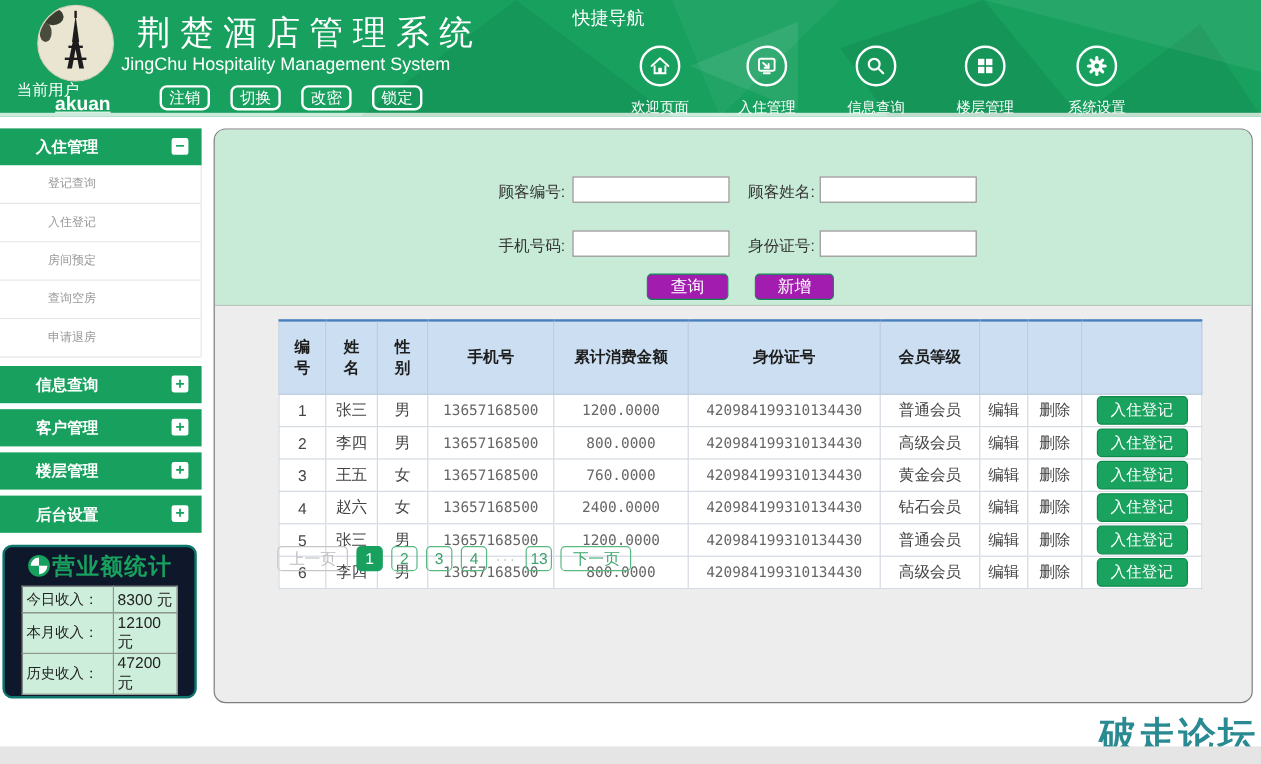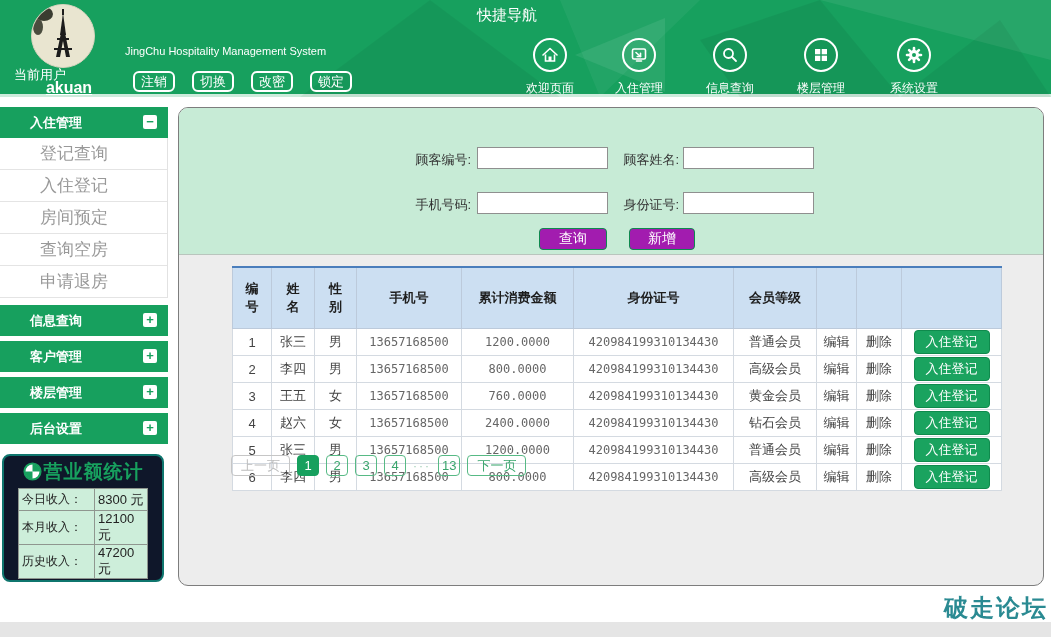--- a/index.html
+++ b/index.html
@@ -6,34 +6,34 @@
   html,body { width:1051px; height:637px; background:#fff; font-family:"Liberation Sans","DejaVu Sans",sans-serif; }
   #app { position:relative; width:1051px; height:637px; overflow:hidden; background:#fff; }
 
   
   header { position:absolute; left:0; top:0; width:1051px; height:97px; background:#17a05e; border-bottom:3px solid #cdebdc; }
   .header-bg { position:absolute; left:0; top:0; width:1051px; height:97px; }
   .avatar { position:absolute; left:31px; top:4px; width:64px; height:64px; border-radius:50%; overflow:hidden; background:#e9e5d0; border:1px solid #d7d3bd; }
   .user-label { position:absolute; left:14px; top:66px; width:100px; color:#fff; font-size:13px; }
   .username { position:absolute; left:14px; top:79px; width:110px; color:#fff; font-size:16px; font-weight:bold; text-align:center;text-decoration:underline; }
   .app-title { position:absolute; left:114px; top:9px; color:#fff; font-size:28px; font-weight:500; letter-spacing:8px; white-space:nowrap; }
-  .app-subtitle { position:absolute; left:125px; top:45px; color:#fff; font-size:11px;text-align:right; }
+  .app-subtitle { position:absolute; left:101px; top:45px; color:#fff; font-size:15px;text-align:right; }
   .header-btns { position:absolute; left:133px; top:71px; display:flex; gap:17px; }
   .header-btns button { background:transparent; border:2px solid #fff; border-radius:6px; color:#fff; font-size:13px; height:21px; padding:0 6px; line-height:16px; cursor:pointer; font-family:inherit; }
   .quick-nav-label { position:absolute; left:477px; top:6px; color:#fff; font-size:15px; }
   .nav-item { position:absolute; top:38px; width:72px; text-align:center; cursor:pointer; }
   .nav-circle { display:inline-block; width:34px; height:34px; border:2px solid #fff; border-radius:50%; }
   .nav-circle svg { display:block; margin:6px auto 0; }
   .nav-label { display:block; margin-top:4px; color:#fff; font-size:12px; }
 
   
   .sb-header { position:absolute; left:0; width:168px; height:31px; background:#17a05e; color:#fff; font-size:13px; font-weight:bold; line-height:31px; padding-left:30px; cursor:pointer; }
   .sb-toggle { position:absolute; right:11px; top:8px; width:14px; height:14px; background:#fff; border-radius:2px; color:#17a05e; font-size:13px; font-weight:bold; line-height:13px; text-align:center; }
   .sb-items { position:absolute; left:0; top:138px; width:168px; background:#fff; border-right:1px solid #e2e2e2; }
-  .sb-item { height:32px; line-height:32px; padding-left:40px; color:#999; font-size:17px; border-bottom:1px solid #e4e4e4; cursor:pointer; background:#fff; }
+  .sb-item { height:32px; line-height:32px; padding-left:40px; color:#999; font-size:10px; border-bottom:1px solid #e4e4e4; cursor:pointer; background:#fff; }
 
   
   .revenue { position:absolute; left:2px; top:454px; width:162px; height:128px; background:#0f172a; border:2px solid #0f766e; border-radius:8px; padding-top:3px; }
   .rev-title { text-align:center; color:#17a05e; font-size:19px; font-weight:bold; letter-spacing:1px; }
   .rev-title svg { vertical-align:-3px; margin-right:2px; }
   .rev-table { width:130px; margin:3px auto 0; border-collapse:collapse;padding-left:16px; }
   .rev-table td { border:1px solid #8f968f; background:#cdeeda; height:22px; font-size:12px; color:#222; padding-left:3px; }
   .rev-table td.rev-val { font-size:13px; }
 
   
@@ -51,21 +51,21 @@
   .link-cell { cursor:pointer; }
 
   .pagination { position:absolute; left:52px; top:347px; display:flex; gap:7px; align-items:center; }
   .pg { height:21px; border-radius:4px; border:1px solid #57ba85; background:transparent; color:#3aa56d; font-size:13px; min-width:22px; padding:0 3px; cursor:pointer; font-family:inherit; }
   .pg.wide { padding:0 9px; }
   .pg.disabled { border-color:#c6c6c6; color:#bdbdbd; }
   .pg.active { background:#17a05e; border-color:#17a05e; color:#fff; }
   .pg-dots { color:#9fcdb4; font-size:12px; letter-spacing:2px; }
 
   
-  .watermark { position:absolute; right:3px; top:592px; font-size:24px; font-weight:bold; color:#2a8a92; letter-spacing:2px; }
+  .watermark { position:absolute; right:3px; top:592px; font-size:31px; font-weight:bold; color:#2a8a92; letter-spacing:2px; }
   .footer-bar { position:absolute; left:0; top:622px; width:1051px; height:15px; background:#e5e5e5; }
 </style>
 </head>
 <body>
 
 <div id="app">
 
   <header>
     <svg class="header-bg" viewBox="0 0 1051 97" preserveAspectRatio="none">
       <polygon points="430,0 560,97 300,97" fill="rgba(0,0,0,0.05)"></polygon>
@@ -84,20 +84,21 @@
         <path d="M31 8 L34 30 L31 30 L28 30 Z" fill="#1c1c1c"></path>
         <path d="M29 28 L24 52 L28 52 L31 36 L34 52 L38 52 L33 28 Z" fill="#1c1c1c"></path>
         <rect x="25" y="33" width="12" height="2" fill="#1c1c1c"></rect>
         <rect x="22" y="43" width="18" height="2" fill="#1c1c1c"></rect>
         <rect x="30" y="4" width="2" height="6" fill="#1c1c1c"></rect>
       </svg>
     </div>
     <div class="user-label">当前用户</div>
     <div class="username">akuan</div>
 
+    <div class="app-title">荆楚酒店管理系统</div>
     <div class="app-subtitle">JingChu Hospitality Management System</div>
 
     <div class="header-btns">
       <button>注销</button>
       <button>切换</button>
       <button>改密</button>
       <button>锁定</button>
     </div>
 
     <div class="quick-nav-label">快捷导航</div>

